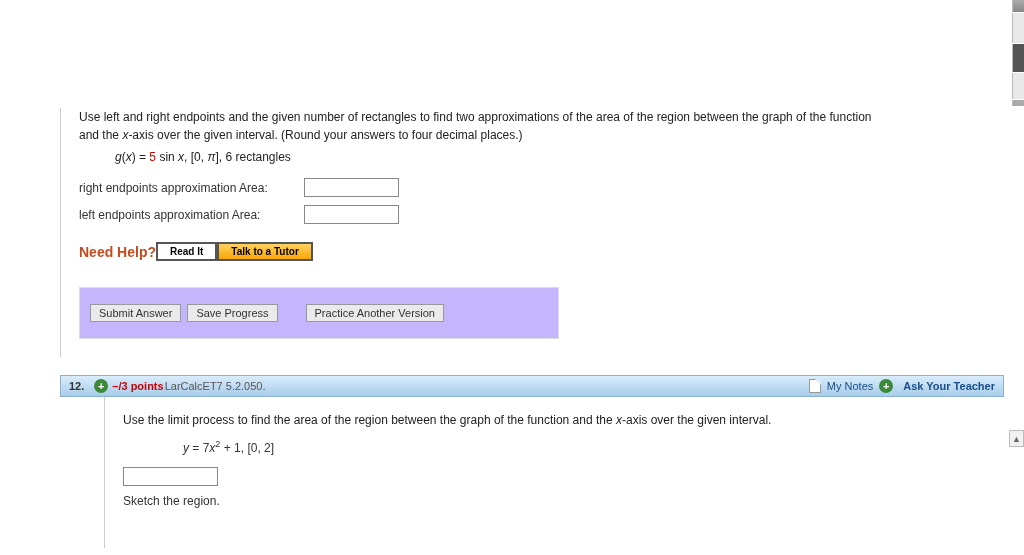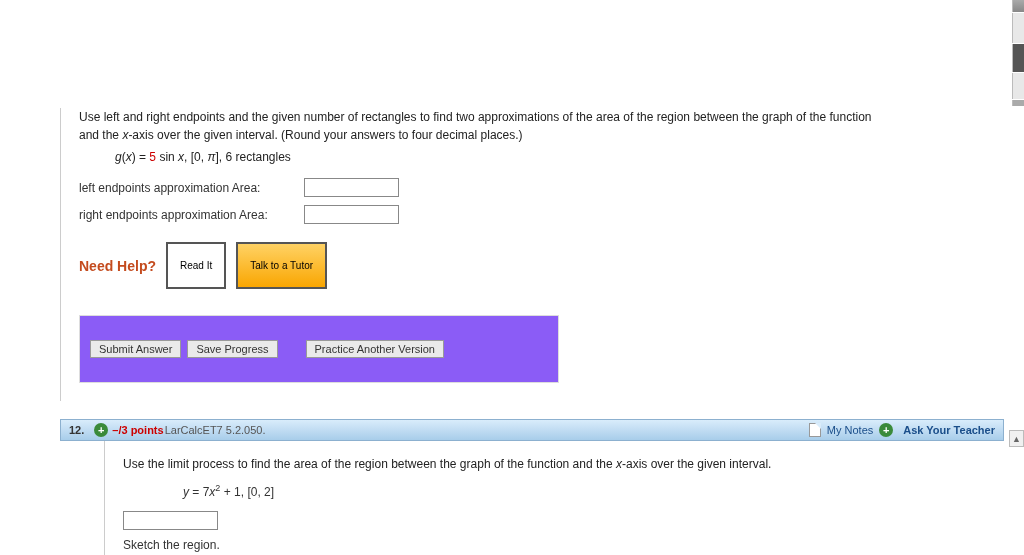--- a/index.html
+++ b/index.html
@@ -26,37 +26,37 @@
   .eqn .red { color: #c00; }
   .eqn i, .prompt i, .q12 i { font-style: italic; }
   .approx-row { display: flex; align-items: center; padding: 4px 0; }
   .approx-label { width: 225px; }
   .text-input {
     width: 95px; height: 19px;
     border: 1px solid #888; background: #fff;
   }
   .need-help {
     margin-top: 14px;
-    display: flex; align-items: center; gap: 10px;
+    display: flex; align-items: center; 
   }
   .need-help-label {
     color: #c44b1e; font-weight: bold; font-size: 14px;
   }
   .help-btn {
-    font-size: 10px; font-weight: normal;
+    font-size: 10px; font-weight: bold;
     border: 2px solid #555; background: #fff;
-    padding: 16px 12px; cursor: pointer;
+    padding: 2px 12px; cursor: pointer;
   }
   .help-btn.orange {
     background: linear-gradient(#ffd264, #f9a602);
     border: 2px solid #555;
   }
   .action-row {
-    margin-top: 26px; padding: 24px 10px;
-    background: #8b5cf6; border: 1px solid #ddd;
+    margin-top: 26px; padding: 16px 10px;
+    background: #c4b5fd; border: 1px solid #ddd;
     display: flex; align-items: center; gap: 6px;
     width: 480px;
   }
   .std-btn {
     font-size: 11px; background: #eaeaea;
     border: 1px solid #999; padding: 2px 8px;
     cursor: pointer; color: #333;
   }
   .gap { width: 16px; }
   .q-header {
@@ -127,25 +127,25 @@
   <div class="q11">
     <div class="prompt">
       <span>Use left and right endpoints and the given number of rectangles to find two approximations of the area of the region between the graph of the function</span><br>
       <span>and the </span><i>x</i><span>-axis over the given interval. (Round your answers to four decimal places.)</span>
     </div>
     <div class="eqn">
       <i>g</i><span>(</span><i>x</i><span>) = </span><span class="red">5</span><span> sin </span><i>x</i><span>, [0, </span><i>π</i><span>], 6 rectangles</span>
     </div>
 
     <div class="approx-row">
-      <span class="approx-label">left endpoints approximation Area:</span>
+      <span class="approx-label">right endpoints approximation Area:</span>
       <input class="text-input" type="text" style="">
     </div>
     <div class="approx-row">
-      <span class="approx-label">right endpoints approximation Area:</span>
+      <span class="approx-label">left endpoints approximation Area:</span>
       <input class="text-input" type="text" style="">
     </div>
 
     <div class="need-help">
       <span class="need-help-label">Need Help?</span>
       <button class="help-btn">Read It</button>
       <button class="help-btn orange">Talk to a Tutor</button>
     </div>
 
     <div class="action-row">

